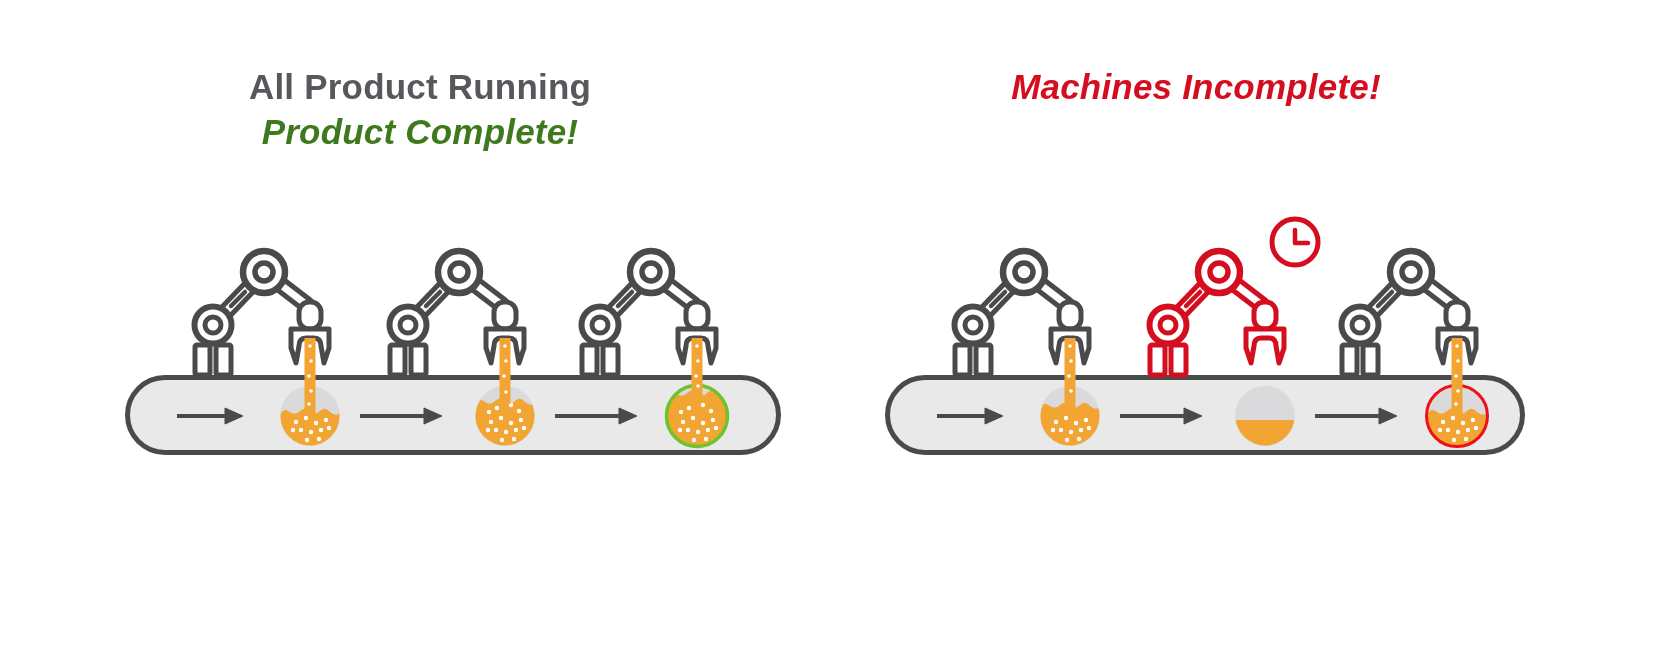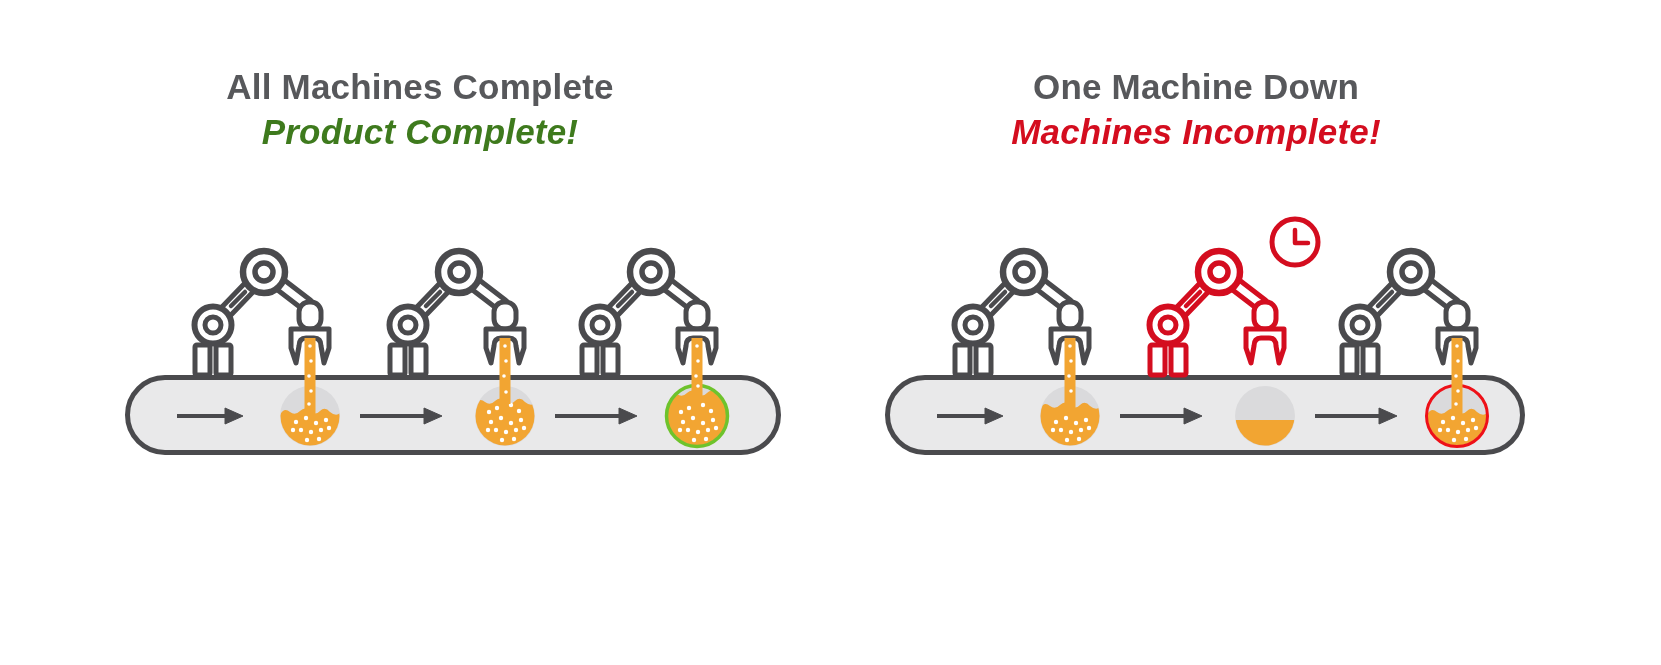--- a/index.html
+++ b/index.html
@@ -62,21 +62,21 @@
         <use href="#dots-a"></use>
         <circle cx="-8" cy="-8" r="2.2"></circle>
           <circle cx="6" cy="-11" r="2.2"></circle>
         <circle cx="14" cy="-5" r="2.2"></circle>
           <circle cx="-16" cy="-4" r="2.2"></circle>
       </g>
     </defs>
   </svg>
 
   <div class="title-block left">
-    <div class="panel-title">All Machines Complete</div>
+    <div class="panel-title">All Product Running</div>
     <div class="panel-subtitle subtitle-green" style="color:#3E7A1D">Product Complete!</div>
   </div>
 
   <svg class="scene left" viewBox="0 0 700 300">
     <defs>
       <clipPath id="Lc1">
           <circle cx="205" cy="236" r="29.5"></circle>
         </clipPath>
       <clipPath id="Lc2">
           <circle cx="400" cy="236" r="29.5"></circle>
@@ -146,21 +146,20 @@
       <g fill="#fff">
           <circle cx="592" cy="166" r="1.8"></circle>
           <circle cx="593" cy="181" r="1.8"></circle>
           <circle cx="591" cy="196" r="1.8"></circle>
           <circle cx="593" cy="206" r="1.8"></circle>
         </g>
     </g>
   </svg>
 
   <div class="title-block right">
-    <div class="panel-title">One Machine Down</div>
     <div class="panel-subtitle subtitle-red" style="color:#D40D1F">Machines Incomplete!</div>
   </div>
 
   <svg class="scene right" viewBox="0 0 700 300">
     <defs>
       <clipPath id="Rc1">
           <circle cx="205" cy="236" r="29.5"></circle>
         </clipPath>
       <clipPath id="Rc2">
           <circle cx="400" cy="236" r="29.5"></circle>

